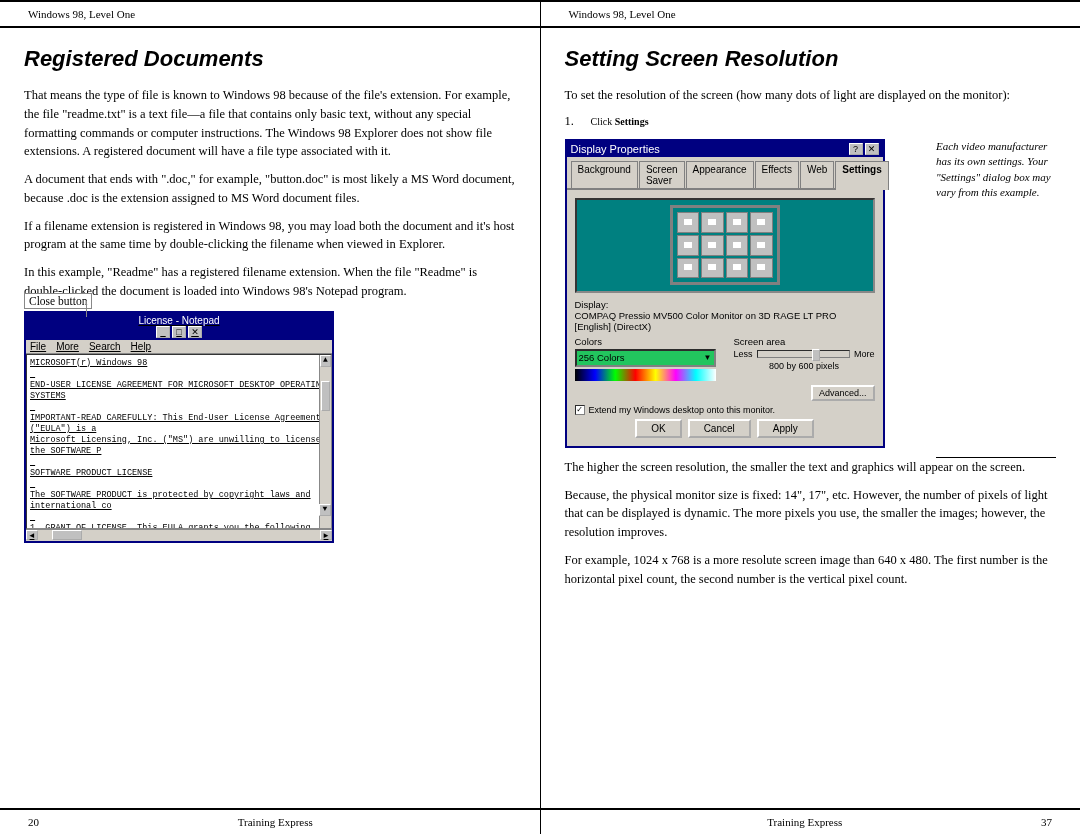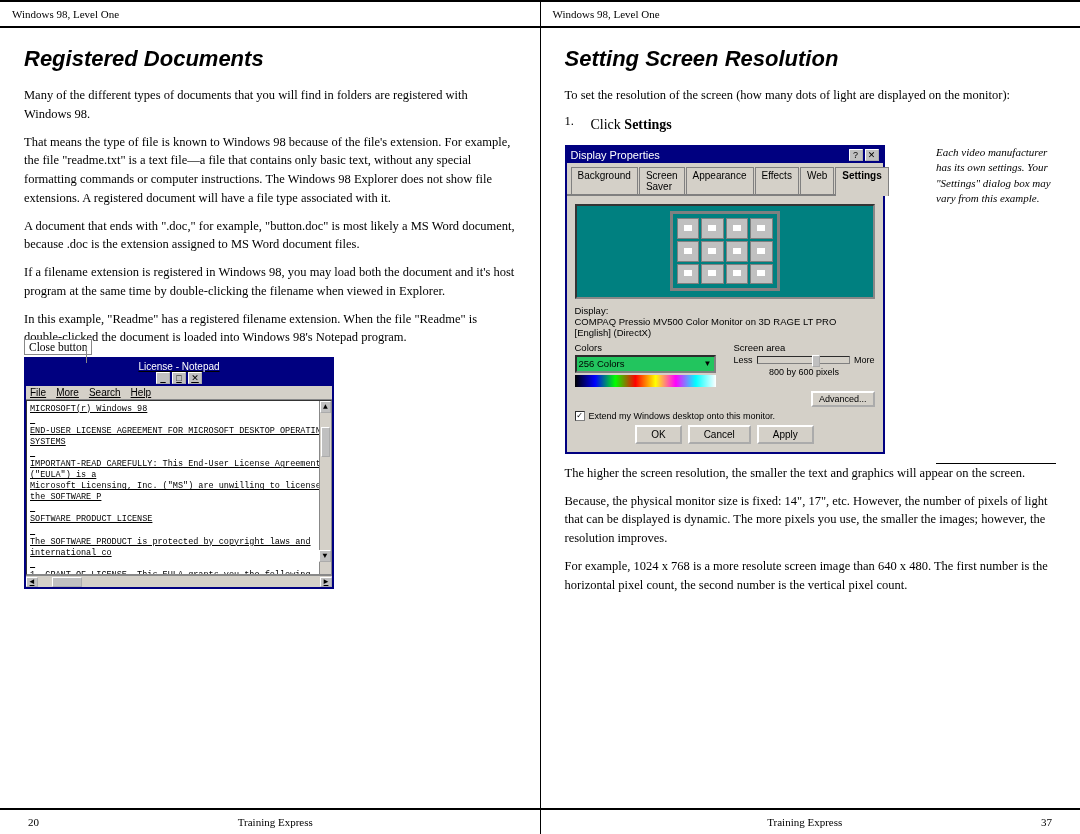--- a/index.html
+++ b/index.html
@@ -22,21 +22,21 @@
     .page {
       flex: 1;
       display: flex;
       flex-direction: column;
       padding: 0;
       border-right: 1px solid #000;
     }
     .page:last-child { border-right: none; }
     .page-header {
       font-size: 11px;
-      padding: 6px 12px;
+      padding: 6px 28px;
       border-bottom: 2px solid #000;
       border-top: 2px solid #000;
       display: flex;
       justify-content: space-between;
       align-items: center;
     }
     .page-content {
       flex: 1;
       padding: 18px 24px;
       overflow: hidden;
@@ -67,21 +67,21 @@
     .step-item {
       display: flex;
       gap: 8px;
       margin-bottom: 6px;
     }
     .step-num {
       min-width: 18px;
       font-size: 12.5px;
     }
     .step-text {
-      font-size: 14px;
+      font-size: 10px;
       line-height: 1.5;
     }
     strong { font-weight: bold; }
 
     
     .notepad-container {
       margin-top: 10px;
       position: relative;
       text-decoration: underline;
     }
@@ -403,21 +403,20 @@
 <body>
 
 <div class="pages-container">
 
   <div class="page">
     <div class="page-header">
       <span>Windows 98, Level One</span>
     </div>
     <div class="page-content">
       <h1 class="section-title">Registered Documents</h1>
-      <p>Many of the different types of documents that you will find in folders are registered with Windows 98.</p>
       <p>That means the type of file is known to Windows 98 because of the file's extension. For example, the file "readme.txt" is a text file—a file that contains only basic text, without any special formatting commands or computer instructions.  The Windows 98 Explorer does not show file extensions.  A registered document will have a file type associated with it.</p>
       <p>A document that ends with ".doc," for example, "button.doc" is most likely a MS Word document, because .doc is the extension assigned to MS Word document files.</p>
       <p>If a filename extension is registered in Windows 98, you may load both the document and it's host program at the same time by double-clicking the filename when viewed in Explorer.</p>
       <p>In this example, "Readme" has a registered filename extension. When the file "Readme" is double-clicked the document is loaded into Windows 98's Notepad program.</p>
 
       <div class="notepad-container">
         <div class="close-btn-label">Close button</div>
         <div class="close-btn-line"></div>
         <div class="notepad-window">
           <div class="notepad-titlebar">

